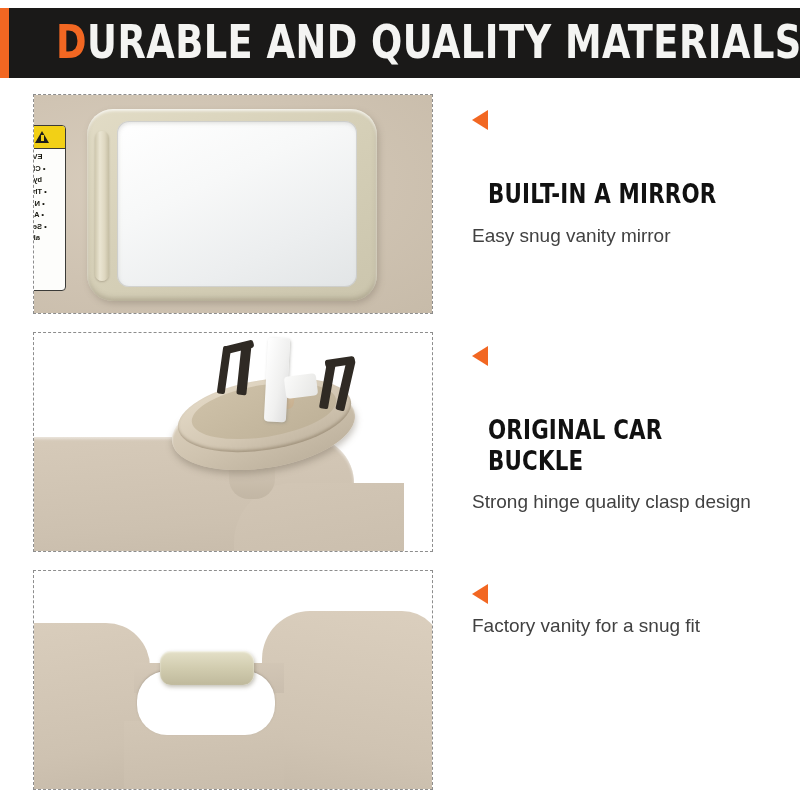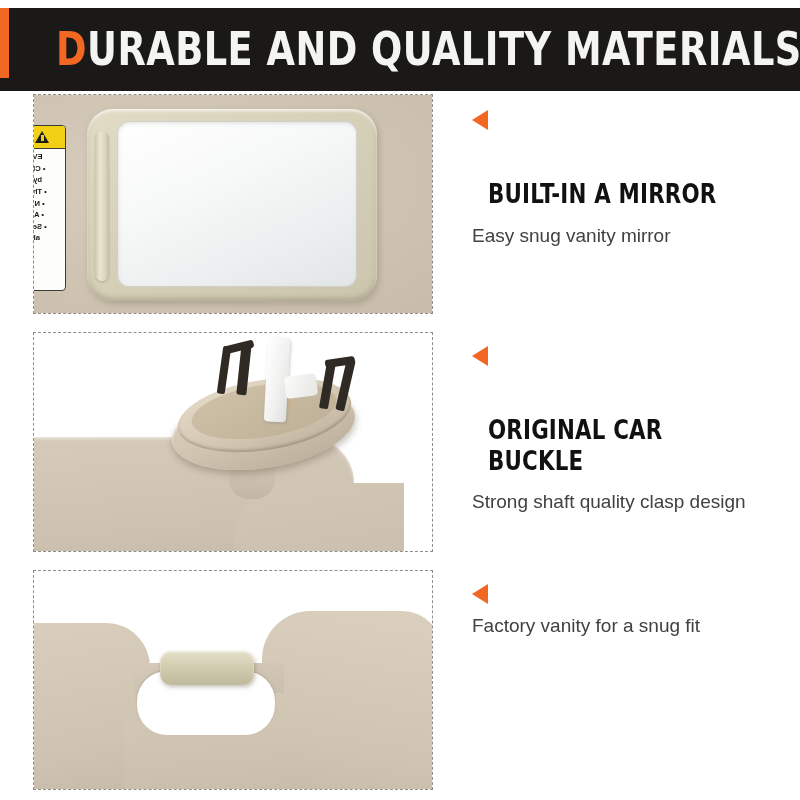--- a/index.html
+++ b/index.html
@@ -12,21 +12,21 @@
     height: 800px;
     font-family: "Liberation Sans", sans-serif;
     overflow: hidden;
     position: relative;
   }
 
   
   .header {
     position: absolute;
     left: 0; top: 8px;
-    width: 800px; height: 83px;
+    width: 800px; height: 70px;
     background: #1a1918;
     display: flex;
     align-items: center;
     overflow: hidden;
   }
   .header-accent {
     position: absolute;
     left: 0; top: 0;
     width: 9px; height: 70px;
     background: #f26722;
@@ -421,21 +421,21 @@
         <div class="clip clip-r3"></div>
         <div class="clip clip-r1"></div>
         <div class="clip clip-r2"></div>
       </div>
     </div>
     <div class="text-col">
       <div class="marker"></div>
       <div class="heading-wrap">
         <h2 class="feature-heading"><span class="heading-scale">ORIGINAL CAR BUCKLE</span></h2>
       </div>
-      <p class="feature-sub">Strong shaft quality clasp design</p>
+      <p class="feature-sub">Strong hinge quality clasp design</p>
     </div>
   </div>
 
   <div class="feature-row" id="row-2">
     <div class="photo-panel">
       <div class="photo-inner">
         <div class="rod-bg"></div>
         <div class="visor-left"></div>
         <div class="visor-right"></div>
         <div class="visor-bridge"></div>

